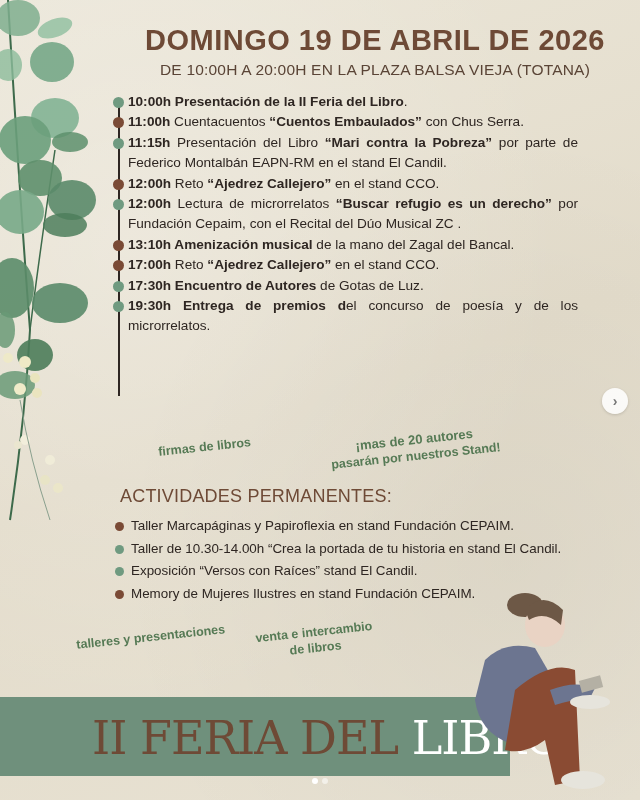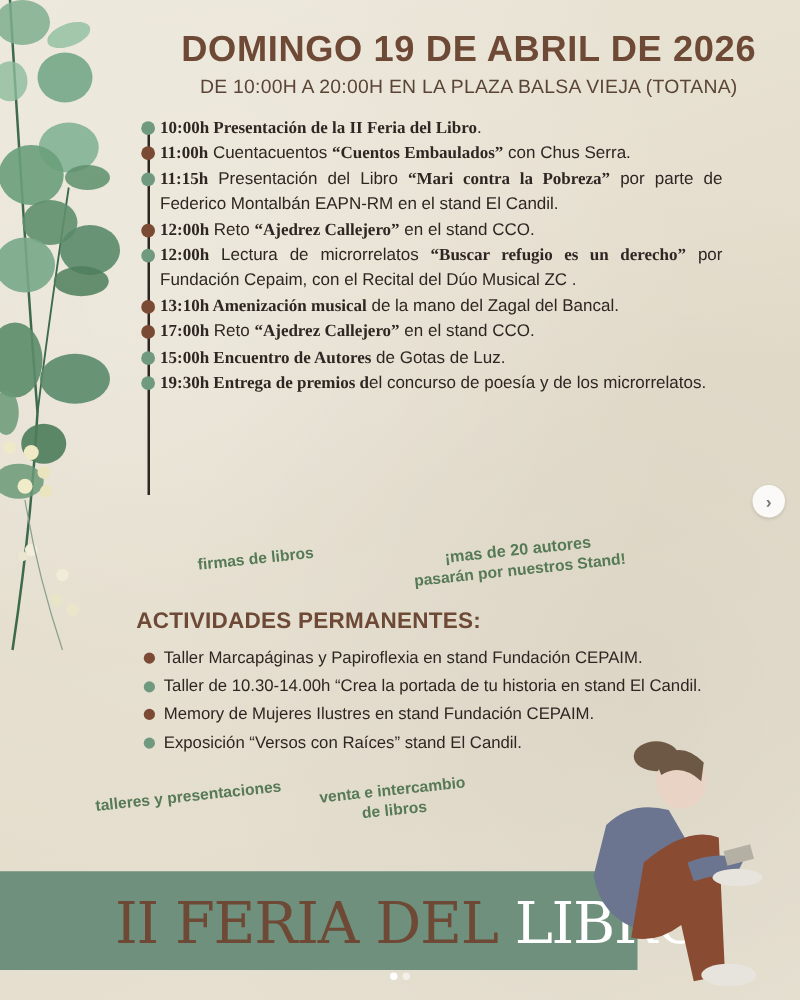--- a/index.html
+++ b/index.html
@@ -20,26 +20,26 @@
   .header { position:absolute; left:110px; top:22px; width:530px; text-align:center; }
   .title { font-size:29px; color:#6e4a36; letter-spacing:0.5px; line-height:36px; }
   .title b { font-weight:900; }
   .title span { font-weight:bold; }
   .subtitle { font-size:15.5px; color:#5a4436; margin-top:3px; letter-spacing:0.2px; }
 
   .schedule { position:absolute; left:108px; top:92px; width:470px; }
   .timeline-line { position:absolute; left:10px; top:12px; width:2px; height:292px; background:#2e2622; }
   .event { position:relative; padding-left:20px; font-size:13.6px; line-height:20.4px; text-align:justify; color:#2e2622; }
   .event .dot { position:absolute; left:5px; top:5px; width:11px; height:11px; border-radius:50%; }
-  .event b { font-weight:bold;font-family:Liberation Serif, serif; }
+  .event b { font-weight:bold; }
   .event.pause { color:#6b9679; font-weight:bold; }
 
   .note { position:absolute; color:#567a55; font-weight:bold; font-size:12.5px; text-align:center; white-space:nowrap; }
 
-  .perm-title { position:absolute; left:109px; top:486px; font-size:18px; font-weight:700; color:#6e4a36; letter-spacing:0.2px; }
+  .perm-title { position:absolute; left:120px; top:486px; font-size:18px; font-weight:400; color:#6e4a36; letter-spacing:0.2px; }
   .perm-list { position:absolute; left:115px; top:515px; width:525px; }
   .perm-item { position:relative; padding-left:16px; font-size:13.4px; line-height:22.5px; color:#2e2622; white-space:nowrap; }
   .perm-item .dot { position:absolute; left:0; top:7px; width:9px; height:9px; border-radius:50%; }
 
   .banner { position:absolute; left:0; top:697px; width:510px; height:79px; background:#6f907c; }
   .banner-text { position:absolute; left:92px; top:710px; font-family:"DejaVu Serif", serif; font-size:46px; letter-spacing:-1px; line-height:56px; white-space:nowrap; font-weight:100; }
   .banner-text .brown { color:#6e4a36; }
   .banner-text .white { color:#ffffff; }
 
   .girl { position:absolute; left:455px; top:570px; width:175px; height:225px; }
@@ -92,41 +92,41 @@
 
 <div class="schedule" id="schedule">
   <div class="timeline-line"></div>
 <div class="event"><span class="dot" style="background: rgb(111, 154, 128);"></span><b>10:00h Presentación de la II Feria del Libro</b><span>.</span></div>
     <div class="event"><span class="dot" style="background: rgb(122, 74, 53);"></span><b>11:00h</b><span> Cuentacuentos </span><b>“Cuentos Embaulados”</b><span> con Chus Serra.</span></div>
     <div class="event"><span class="dot" style="background: rgb(111, 154, 128);"></span><b>11:15h</b><span> Presentación del Libro </span><b>“Mari contra la Pobreza”</b><span> por parte de Federico Montalbán  EAPN-RM en el stand El Candil.</span></div>
     <div class="event"><span class="dot" style="background: rgb(122, 74, 53);"></span><b>12:00h</b><span> Reto </span><b>“Ajedrez Callejero”</b><span> en el stand CCO.</span></div>
     <div class="event"><span class="dot" style="background: rgb(111, 154, 128);"></span><b>12:00h</b><span> Lectura de microrrelatos </span><b>“Buscar refugio es un derecho”</b><span> por Fundación Cepaim, con el Recital del Dúo Musical ZC .</span></div>
     <div class="event"><span class="dot" style="background: rgb(122, 74, 53);"></span><b>13:10h Amenización musical</b><span> de la mano del Zagal del Bancal.</span></div>
     <div class="event"><span class="dot" style="background: rgb(122, 74, 53);"></span><b>17:00h</b><span> Reto </span><b>“Ajedrez Callejero”</b><span> en el stand CCO.</span></div>
-    <div class="event"><span class="dot" style="background: rgb(111, 154, 128);"></span><b>15:00h Encuentro de Autores</b><span> de Gotas de Luz.</span></div>
+    <div class="event"><span class="dot" style="background: rgb(111, 154, 128);"></span><b>17:30h Encuentro de Autores</b><span> de Gotas de Luz.</span></div>
     <div class="event"><span class="dot" style="background: rgb(111, 154, 128);"></span><b>19:30h Entrega de premios d</b><span>el concurso de poesía y de los microrrelatos.</span></div>
   </div>
 
 <div class="note" style="left:158px;top:440px;transform:rotate(-6deg);">firmas de libros</div>
 <div class="note" style="left:330px;top:432px;transform:rotate(-6deg);line-height:16px;">
   <div style="font-size:13px;">¡mas de 20 autores</div>
   <div>pasarán por nuestros Stand!</div>
 </div>
 <div class="note" style="left:76px;top:630px;transform:rotate(-6deg);">talleres y presentaciones</div>
 <div class="note" style="left:256px;top:624px;transform:rotate(-6deg);line-height:16px;">
   <div>venta e intercambio</div>
   <div>de libros</div>
 </div>
 
 <div class="perm-title">ACTIVIDADES PERMANENTES:</div>
 <div class="perm-list" id="perm-list">
     <div class="perm-item"><span class="dot" style="background: rgb(122, 74, 53);"></span><span>Taller Marcapáginas y Papiroflexia en stand Fundación CEPAIM.</span></div>
     <div class="perm-item"><span class="dot" style="background: rgb(111, 154, 128);"></span><span>Taller de 10.30-14.00h “Crea la portada de tu historia en stand El Candil.</span></div>
+    <div class="perm-item"><span class="dot" style="background: rgb(111, 154, 128);"></span><span>Exposición “Versos con Raíces” stand El Candil.</span></div>
     <div class="perm-item"><span class="dot" style="background: rgb(122, 74, 53);"></span><span>Memory de Mujeres Ilustres en stand Fundación CEPAIM.</span></div>
-    <div class="perm-item"><span class="dot" style="background: rgb(111, 154, 128);"></span><span>Exposición “Versos con Raíces” stand El Candil.</span></div>
   </div>
 
 <div class="banner"></div>
 <div class="banner-text"><span class="brown">II FERIA DEL </span><span class="white">LIBRO</span></div>
 
 <svg class="girl" viewBox="0 0 175 225">
   <ellipse cx="70" cy="35" rx="18" ry="12" fill="#6d5846"></ellipse>
   <ellipse cx="90" cy="55" rx="20" ry="22" fill="#e9d3c4"></ellipse>
   <path d="M70 40 Q88 20 108 40 L106 55 Q90 40 74 50 Z" fill="#6d5846"></path>
   <path d="M30 90 Q50 70 80 78 L110 130 Q100 160 60 175 Q25 165 20 130 Z" fill="#6c7590"></path>

